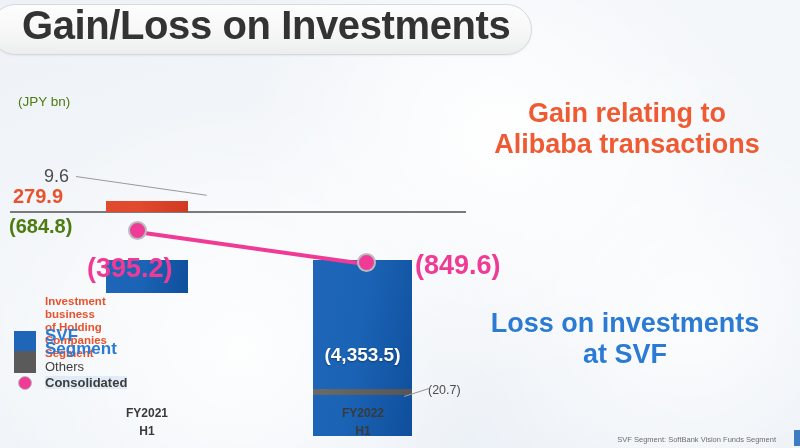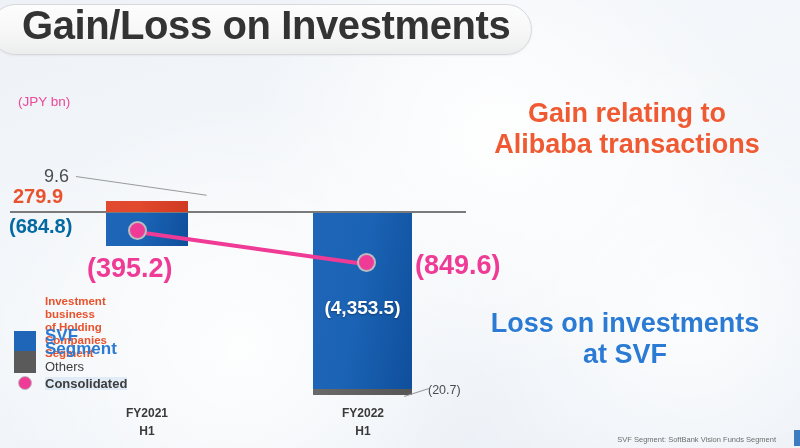--- a/index.html
+++ b/index.html
@@ -21,36 +21,36 @@
     border:1px solid #d5d8dc;border-radius:26px;
     box-shadow:0 1px 2px rgba(0,0,0,.06);
   }
   .title-text{
     position:absolute;left:22px;top:3px;
     font-size:40px;font-weight:bold;color:#333333;
     letter-spacing:-.4px;white-space:nowrap;
   }
 
   
-  .unit{position:absolute;left:18px;top:94px;font-size:13.5px;color:#ec4899;}
+  .unit{position:absolute;left:18px;top:94px;font-size:13.5px;color:#4d7c0f;}
   .axis-line{position:absolute;left:10px;top:211px;width:456px;height:2px;background:#7a7a7a;}
 
   .bar{position:absolute;}
   .bar-red{background:linear-gradient(100deg,#e04a2f 0%,#e2492d 40%,#cf3a22 100%);}
-  .bar-blue{background:linear-gradient(100deg,#1f66b8 0%,#1b63b5 45%,#0f4f9c 100%);}
+  .bar-blue{background:linear-gradient(100deg,#1f66b8 0%,#1b63b5 45%,#0f4f9c 100%);margin-top:47px;}
   .bar-gray{background:linear-gradient(100deg,#6a6a6a 0%,#555 100%);}
 
   .bar-val{
     position:absolute;width:100%;text-align:center;color:#fff;font-weight:bold;
     text-shadow:0 1px 2px rgba(0,0,0,.35);
   }
 
   .lbl{position:absolute;font-weight:bold;white-space:nowrap;}
   .lbl-orange{color:#e8522c;}
-  .lbl-blue{color:#0369a1;}
+  .lbl-blue{color:#4d7c0f;}
   .lbl-gray{color:#4d4d4d;font-weight:normal;}
   .lbl-pink{color:#ef3b96;}
 
   .cat{position:absolute;text-align:center;font-size:12px;font-weight:bold;color:#3a3a3a;line-height:18px;}
 
   .leader{position:absolute;background:#9a9a9a;height:1px;transform-origin:0 0;}
 
   
   .conn{position:absolute;height:4px;background:#ef3b96;transform-origin:0 50%;border-radius:2px;}
   .dot{
@@ -129,21 +129,21 @@
     <div class="leg-row" style="top:30px;left:0px;">
       <div class="sw" style="height:24px;background:#1f66b8;"></div>
       <div class="leg-txt" style="color:#2b7bd4;font-size:17px;padding-top:4px;">SVF Segment</div>
     </div>
 
     <div class="leg-row" style="top:56px;left:0px;">
       <div class="sw" style="height:22px;background:#5a5a5a;"></div>
       <div class="leg-txt" style="color:#3d3d3d;font-size:13px;font-weight:normal;padding-top:3px;">Others</div>
     </div>
 
-    <div class="leg-row" style="top:81px;left:0px;align-items:center;">
+    <div class="leg-row" style="top:81px;left:0px;align-items:flex-start;">
       <div class="sw" style="height:14px;display:flex;align-items:center;justify-content:center;">
         <span style="width:14px;height:14px;border-radius:50%;background:#ef3b96;border:1.5px solid #b9bcc0;box-sizing:border-box;display:block;"></span>
       </div>
       <div class="leg-txt" style="color:#3d3d3d;font-size:13px;background:rgba(200,220,240,.45);">Consolidated</div>
     </div>
 
   </div>
 
   <div class="annot annot-loss" style="white-space:pre-line;">Loss on investments
 at SVF</div>

